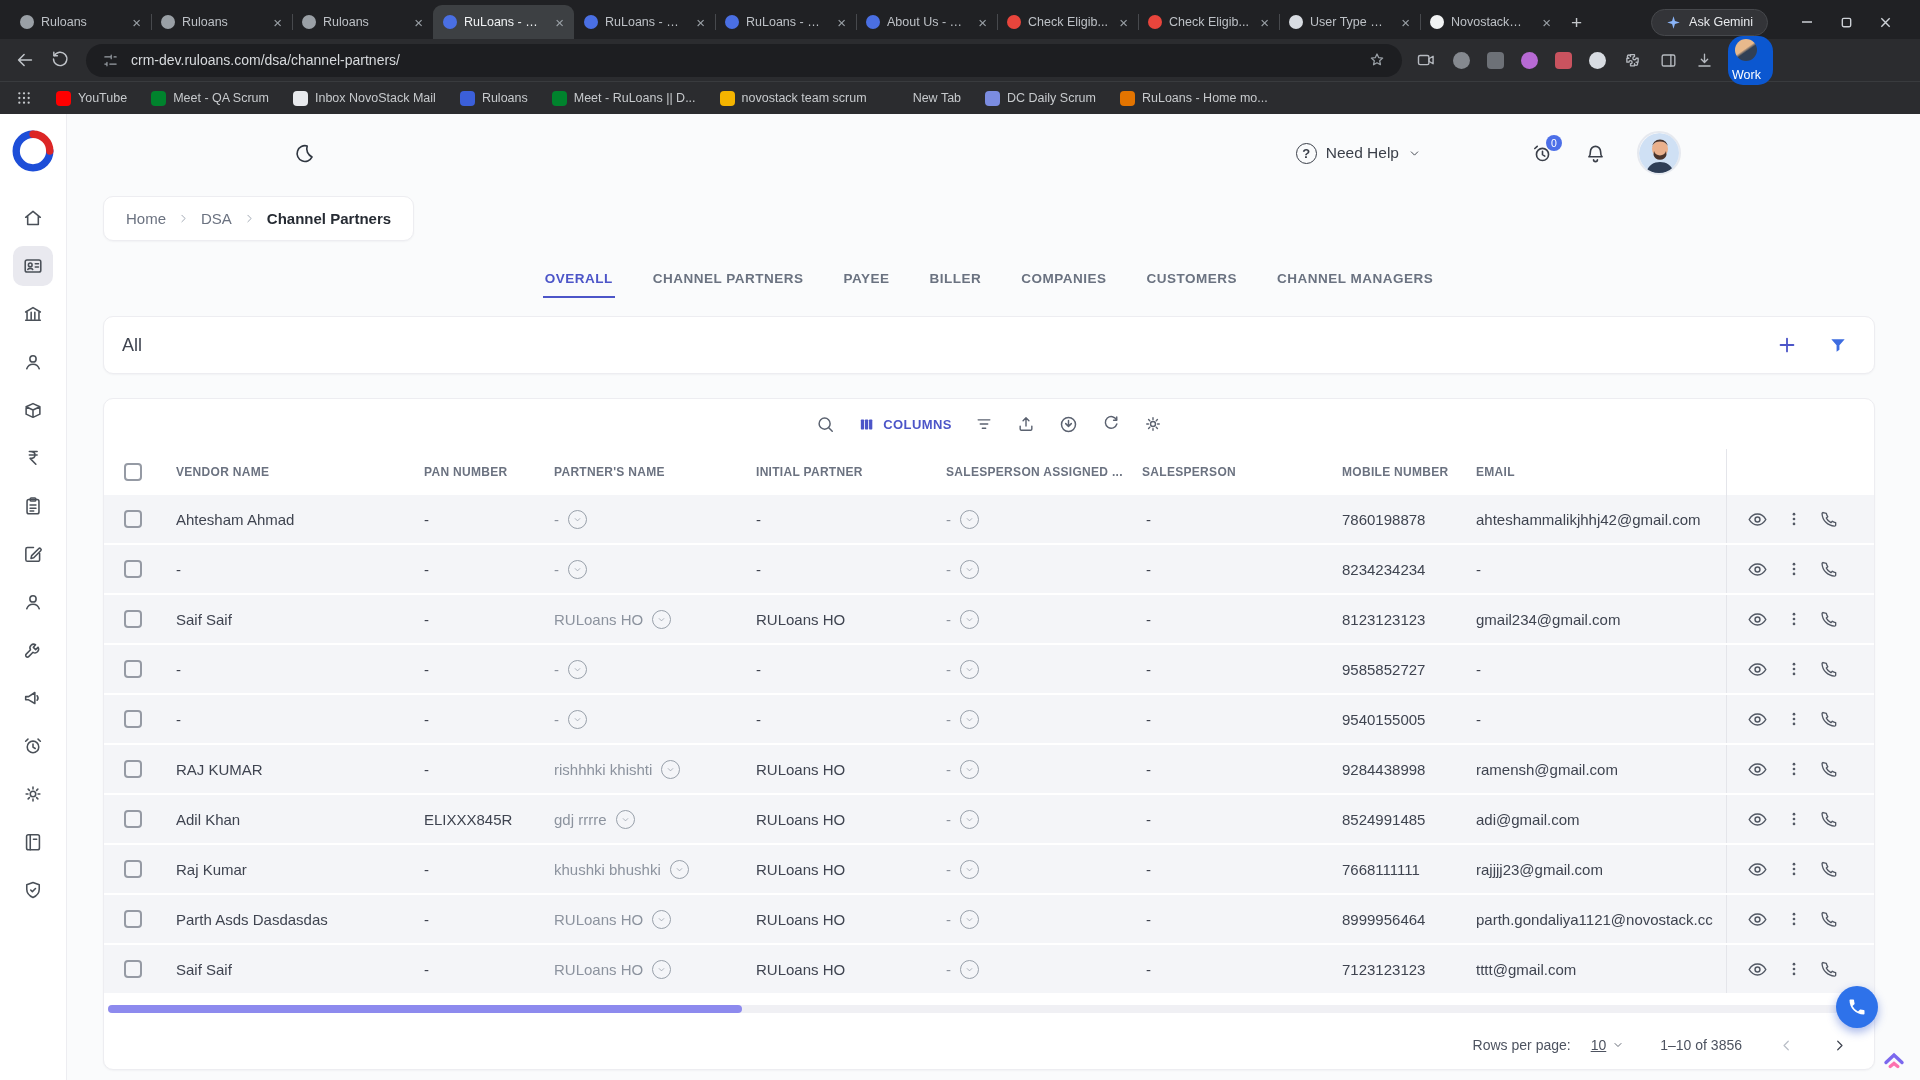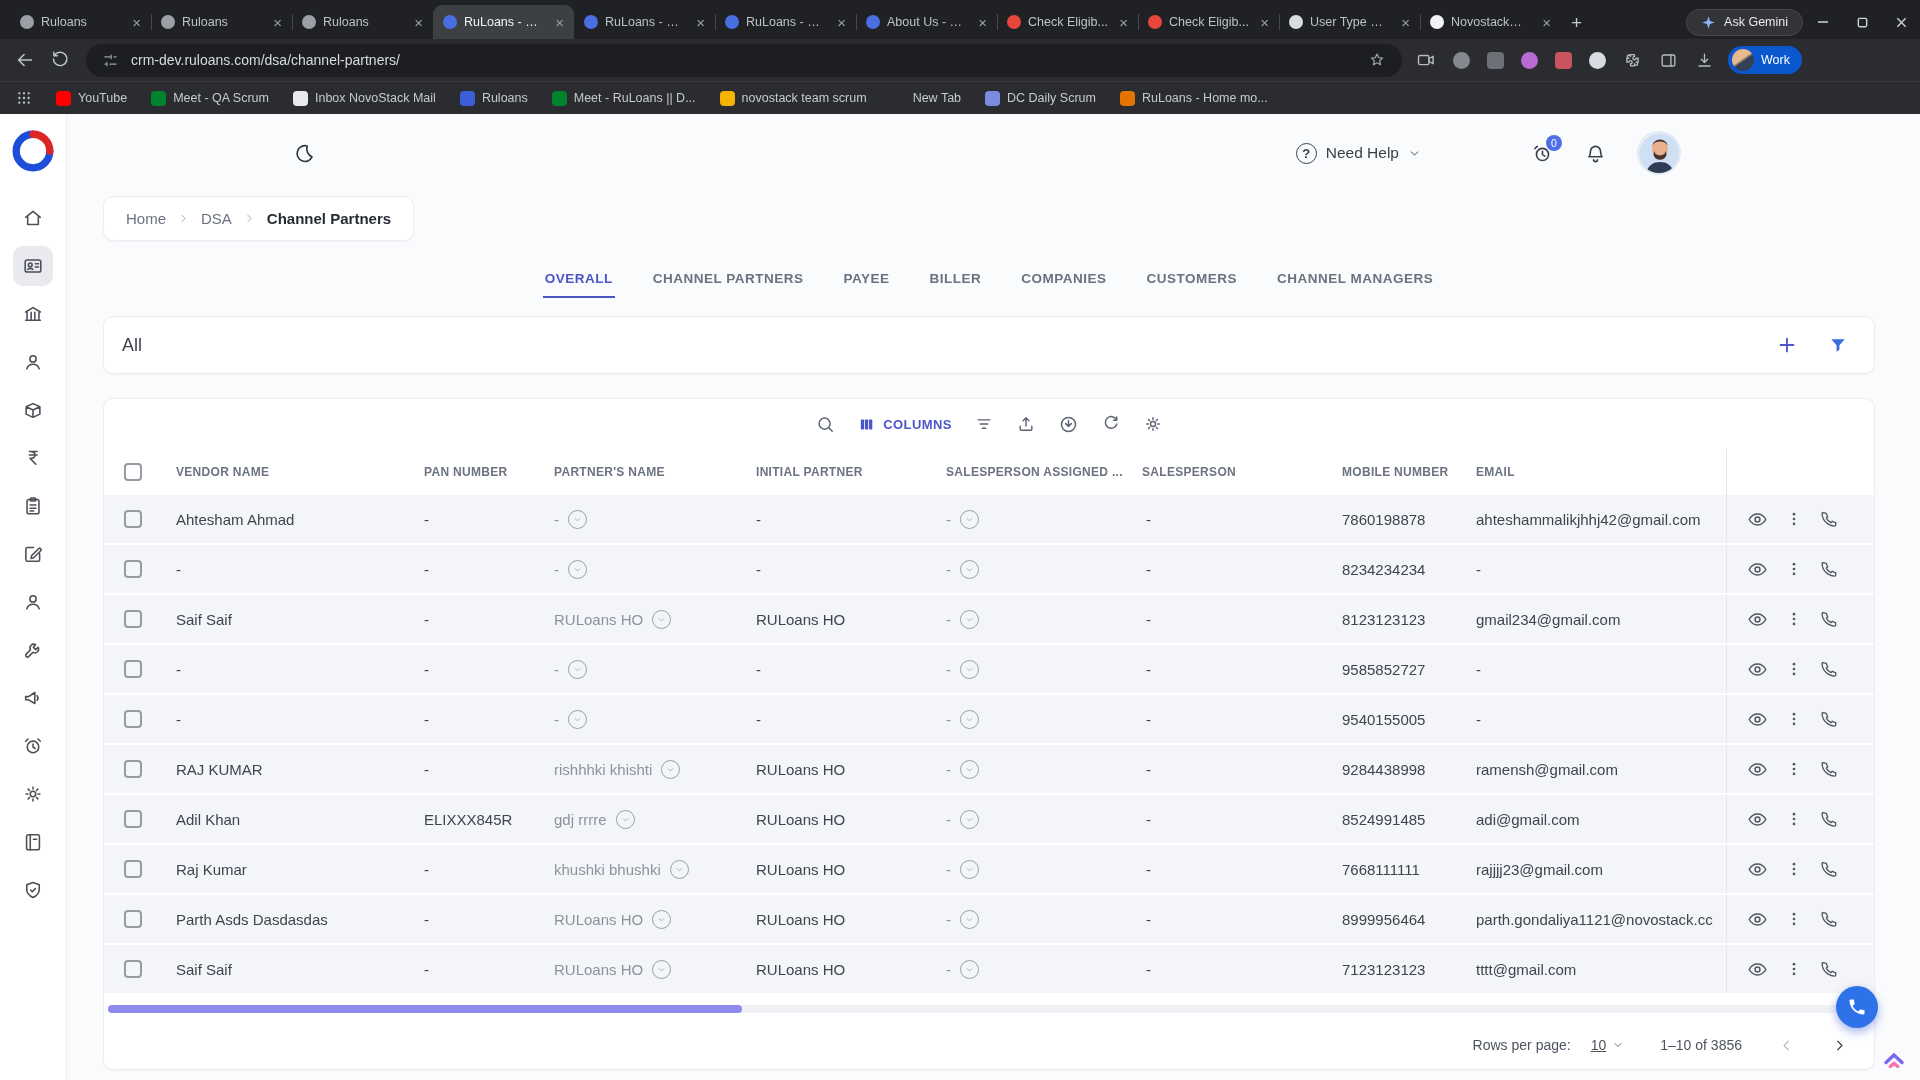--- a/index.html
+++ b/index.html
@@ -13,36 +13,36 @@
   .tabstrip { height:39px; background:var(--chrome-dark); display:flex; align-items:flex-end; padding-left:10px; }
   .tabs { display:flex; align-items:flex-end; }
   .tab { width:141px; height:34px; display:flex; align-items:center; gap:7px; padding:0 7px 0 10px;
          color:#bdc1c6; font-size:12.5px; border-radius:9px 9px 0 0; position:relative; cursor:pointer; }
   .tab:not(.active)+.tab:not(.active)::before { content:''; position:absolute; left:0; top:9px; height:16px; width:1px; background:#47494d; }
   .tab.active { background:#3d4043; color:#f1f3f4; }
   .tab-label { white-space:nowrap; overflow:hidden; text-overflow:ellipsis; flex:1; }
   .favicon { width:14px; height:14px; border-radius:50%; flex:none; background:#5f6368; }
   .tab-close { color:#9aa0a6; font-size:15px; line-height:1; flex:none; padding:1px 3px; border-radius:50%; }
   .newtab { color:#c4c7cb; font-size:19px; padding:0 10px; align-self:center; margin-top:6px; cursor:pointer; }
-  .strip-right { margin-left:auto; display:flex; align-items:center; gap:5px; align-self:center; margin-top:5px; padding-right:12px; }
+  .strip-right { margin-left:auto; display:flex; align-items:center; gap:24px; align-self:center; margin-top:5px; padding-right:28px; }
   .gemini { display:flex; align-items:center; gap:8px; background:#333438; border:1px solid #46484c; color:#e8eaed;
             font-size:12.5px; padding:5px 14px; border-radius:15px; cursor:pointer; }
   .wincontrols { display:flex; align-items:center; gap:26px; color:#cdd1d6; padding-left:8px; }
   .wincontrols span { cursor:pointer; }
 
   .btoolbar { height:42px; background:var(--chrome-mid); display:flex; align-items:center; padding:0 14px; gap:14px; }
   .nav-ic { color:#c0c4c9; width:22px; height:22px; }
   .omnibox { flex:1; max-width:1316px; height:33px; background:#1d1e21; border-radius:17px; display:flex; align-items:center;
              gap:12px; padding:0 16px; color:#9aa0a6; }
   .url { color:#d7dadd; font-size:14px; flex:1; white-space:nowrap; overflow:hidden; }
   .ext-cluster { display:flex; align-items:center; gap:17px; color:#b6bac0; }
   .ext-dot { width:17px; height:17px; border-radius:50%; background:#85898f; }
   .ext-sq { width:17px; height:17px; border-radius:4px; background:#6d7177; }
   .profile-chip { display:flex; align-items:center; gap:7px; background:#0b57d0; border-radius:15px; padding:3px 12px 3px 4px;
-                  color:#fff; font-size:12.5px; cursor:pointer; }
+                  color:#fff; font-size:12.5px; cursor:pointer;flex-direction:column; }
   .chip-avatar { width:22px; height:22px; border-radius:50%; background:linear-gradient(145deg,#e8b98c 45%,#314055 55%); }
 
   .bookmarks { height:33px; background:var(--chrome-mid); border-top:1px solid #393b3e; display:flex; align-items:center;
                gap:24px; padding:0 16px; font-size:12.5px; color:#c7cacd; }
   .bm { display:flex; align-items:center; gap:7px; cursor:pointer; white-space:nowrap; }
   .bm-ico { width:15px; height:15px; border-radius:4px; background:transparent; flex:none; }
 
   
   .app { display:flex; height:966px; background:#fafbfc; }
   .sidebar { width:67px; background:#fff; border-right:1px solid #ededf1; display:flex; flex-direction:column; align-items:center; padding-top:16px; flex:none; }

